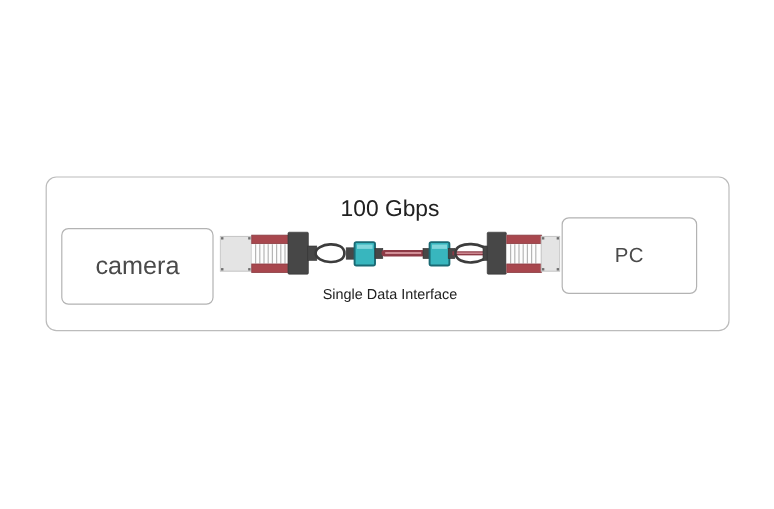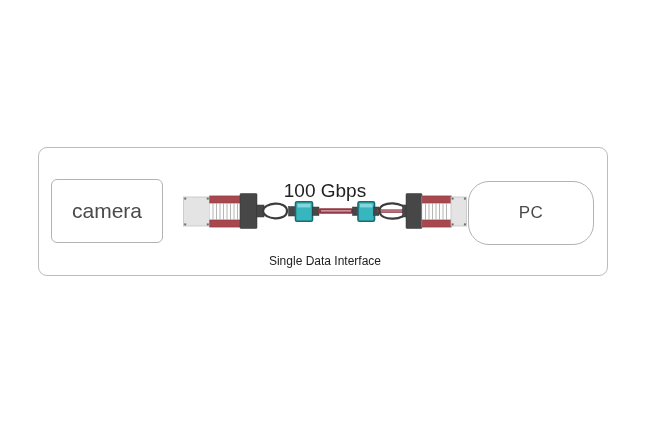--- a/index.html
+++ b/index.html
@@ -17,26 +17,25 @@
   }
   .boundary{
     position:absolute;left:38px;top:147px;width:570px;height:129px;
     border:1.4px solid var(--outer_border);border-radius:9px;background:var(--bg);
   }
   .node{
     position:absolute;background:var(--bg);border:1.3px solid var(--node_border);
     border-radius:6px;display:flex;align-items:center;justify-content:center;
     color:var(--node_text);
   }
-  .node-camera{left:51px;top:179px;width:112px;height:64px;font-size:21px;}
-  .node-pc{left:468px;top:181px;width:126px;height:64px;font-size:17px;letter-spacing:.5px;border-radius:21px;}
+  .node-camera{left:51px;top:190px;width:127px;height:64px;font-size:21px;}
+  .node-pc{left:468px;top:181px;width:113px;height:64px;font-size:17px;letter-spacing:.5px;}
   .lbl{
     position:absolute;left:173px;width:304px;text-align:center;
     color:var(--label_text);
-    margin-top:16px;
   }
   .lbl-top{top:164px;font-size:19px;}
   .lbl-bottom{top:238px;font-size:12px;}
   .cable{position:absolute;left:183px;top:189px;width:284px;height:44px;}
   
   .c-gray{fill:var(--connector_gray);stroke:#c2c2c2;stroke-width:.8}
   .c-redbar{fill:var(--connector_red);stroke:#8e3d44;stroke-width:.7}
   .c-dark{fill:var(--connector_dark);stroke:#333;stroke-width:.5}
   .c-teal{fill:var(--teal);stroke:var(--teal_border);stroke-width:1.6}
   .c-teal-hl{fill:var(--teal_highlight);opacity:.85}

